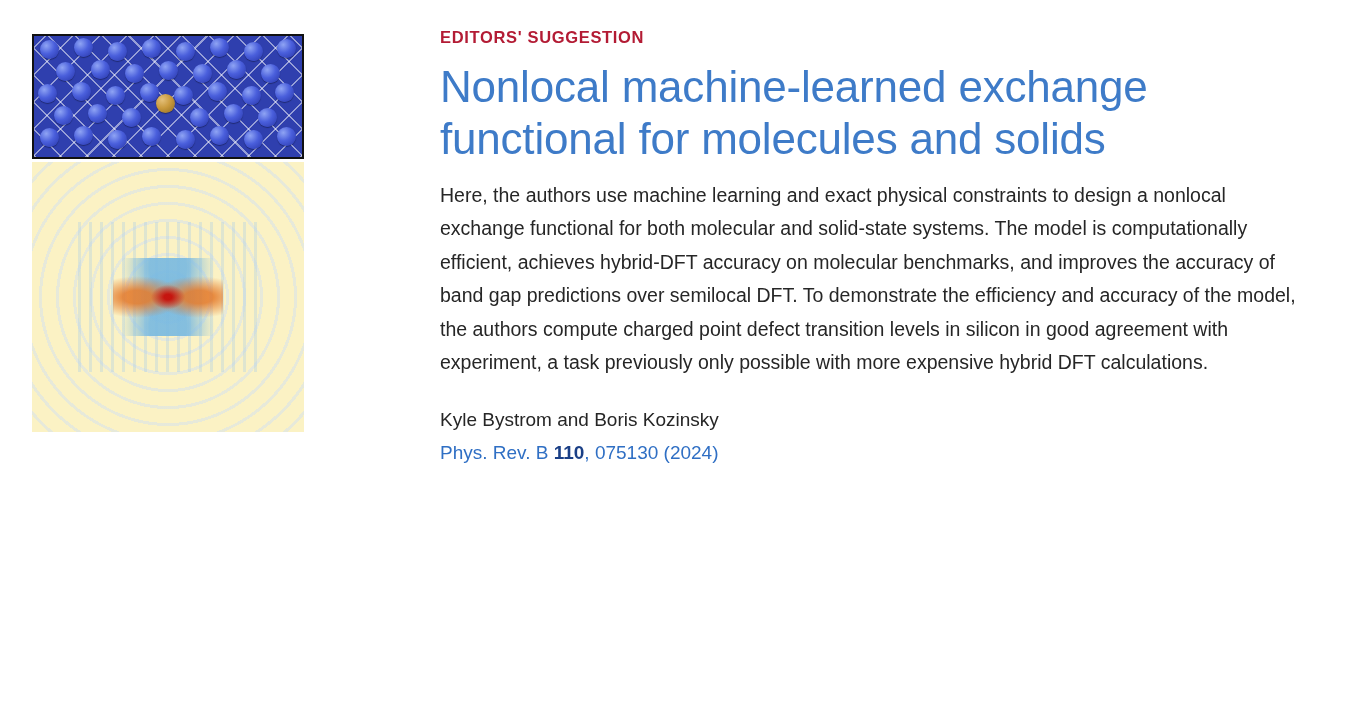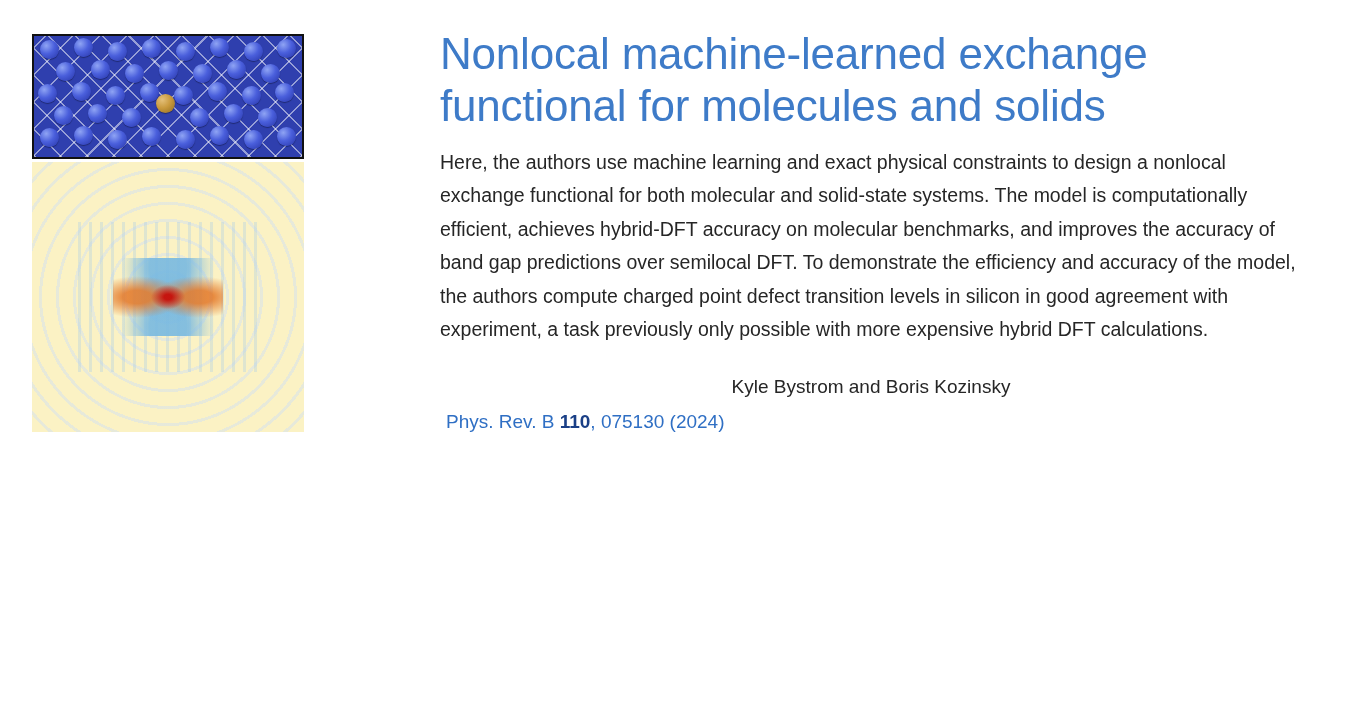--- a/index.html
+++ b/index.html
@@ -135,27 +135,26 @@
     line-height: 1.72;
     color: #262626;
     margin: 0 0 26px 0;
     max-width: 900px;
   }
   .authors {
     font-size: 19px;
     line-height: 1.5;
     color: #262626;
     margin: 0 0 4px 0;
-    text-align: center;
   }
   .citation {
     font-size: 19px;
     line-height: 1.5;
     color: #2f6fc4;
-    margin: 6px;
+    margin: 0;
   }
   .citation .journal { color: #2f6fc4; }
   .citation .volume { font-weight: bold; color: #1a3f86; }
 </style>
 </head>
 <body>
 
 <div class="article-card">
 
   <div class="figure-col">
@@ -208,20 +207,21 @@
       <div class="fig-bottom">
         <div class="ripples"></div>
         <div class="bands"></div>
         <div class="core"></div>
       </div>
 
     </div>
   </div>
 
   <div class="text-col">
+    <div class="eyebrow">EDITORS' SUGGESTION</div>
     <h1 class="title">
       <a href="#">Nonlocal machine-learned exchange functional for molecules and solids</a>
     </h1>
     <p class="abstract">Here, the authors use machine learning and exact physical constraints to design a nonlocal exchange functional for both molecular and solid-state systems. The model is computationally efficient, achieves hybrid-DFT accuracy on molecular benchmarks, and improves the accuracy of band gap predictions over semilocal DFT. To demonstrate the efficiency and accuracy of the model, the authors compute charged point defect transition levels in silicon in good agreement with experiment, a task previously only possible with more expensive hybrid DFT calculations.</p>
     <p class="authors">Kyle Bystrom and Boris Kozinsky</p>
     <p class="citation">
       <span class="journal">Phys. Rev. B</span>
       <span class="volume">110</span><span class="rest">, 075130 (2024)</span>
     </p>
   </div>

